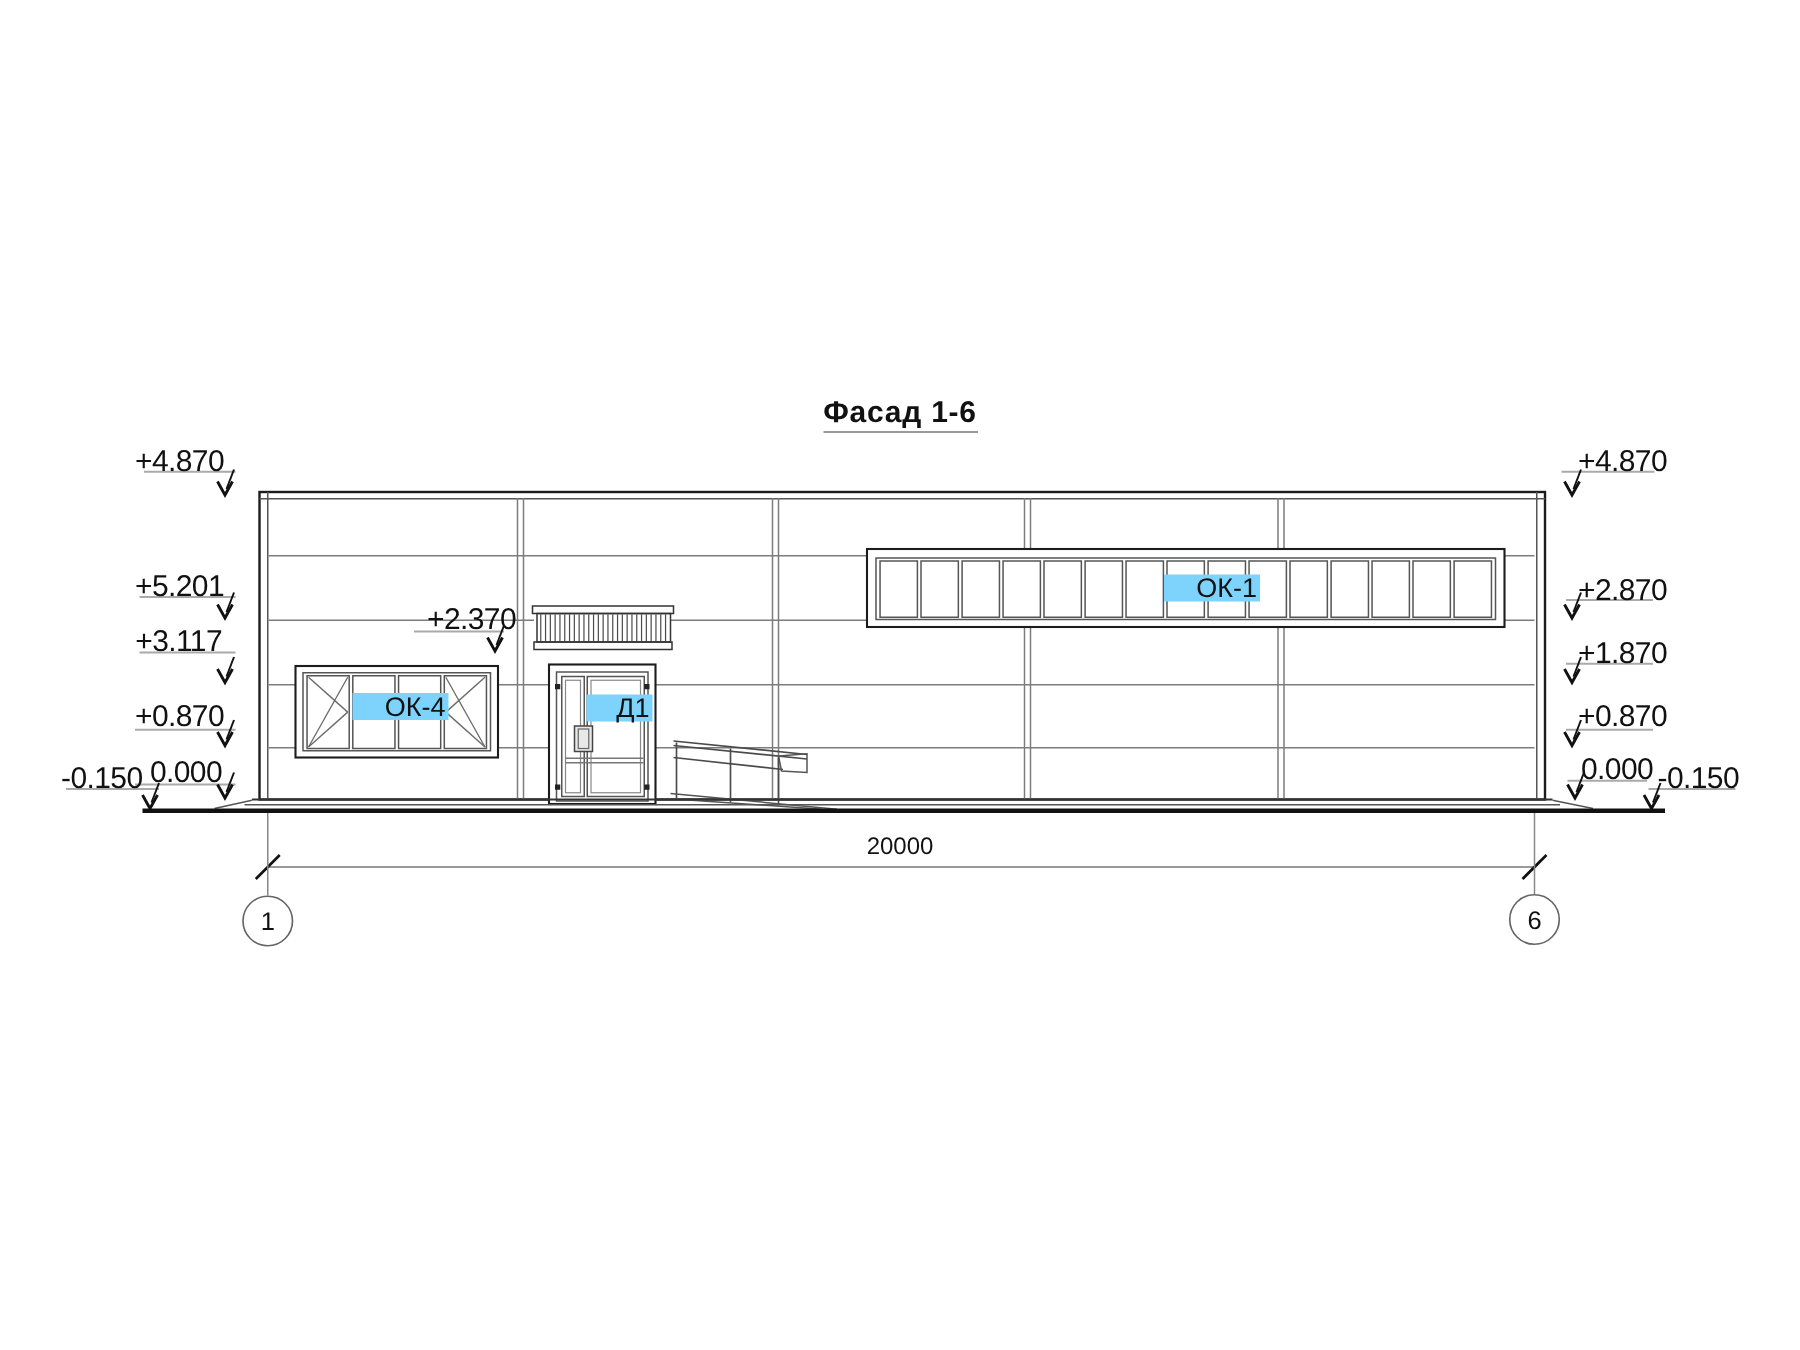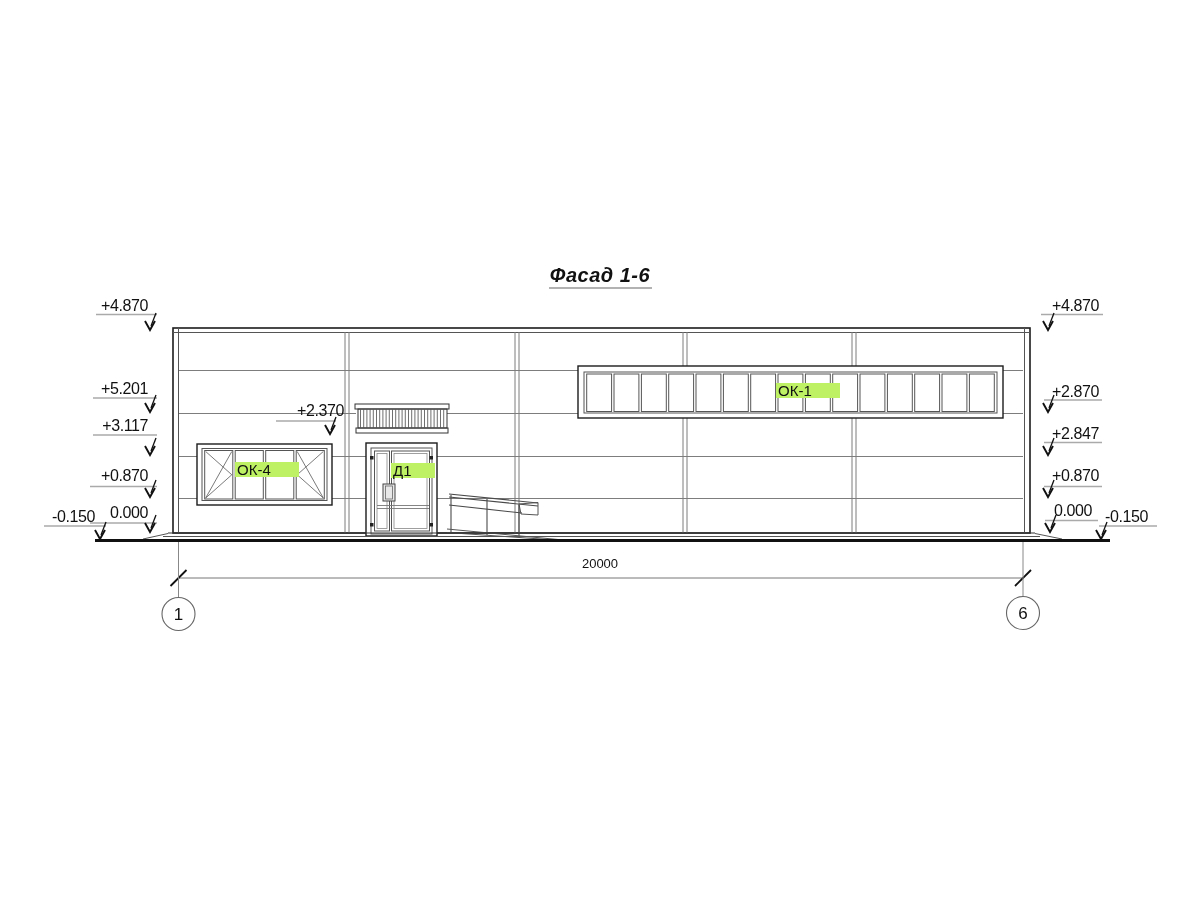--- a/index.html
+++ b/index.html
@@ -1,26 +1,26 @@
 <!DOCTYPE html>
 <html><head>
 <meta charset="utf-8">
 <style>
   html,body{margin:0;padding:0;background:#fff;}
   .sheet{position:relative;width:1200px;height:900px;background:#fff;overflow:hidden;
          font-family:"Liberation Sans", sans-serif;color:#111;}
   .sheet svg{position:absolute;left:0;top:0;}
   .txt{position:absolute;white-space:nowrap;line-height:1;}
-  .lvl{font-size:16px;letter-spacing:-0.4px;}
+  .lvl{font-size:20px;letter-spacing:-0.4px;}
   .lvl.r{text-align:left;}
   .lvl.l{text-align:right;}
-  .lbl{font-size:15px;background:#bef264;text-align:left;padding:0 2px;}
-  .dim{font-size:13px;text-align:center;}
+  .lbl{font-size:18px;background:#7dd3fc;text-align:right;padding:0 2px;}
+  .dim{font-size:16px;text-align:center;}
   .axisnum{font-size:17px;text-align:center;}
-  .title{font-size:20px;font-style:italic;font-weight:600;text-align:center;letter-spacing:0.5px;}
+  .title{font-size:20px;font-weight:600;text-align:center;letter-spacing:0.5px;}
 </style>
 </head>
 <body>
 
 <div class="sheet">
 
   <svg width="1200" height="900" viewBox="0 0 1200 900">
 
     <g stroke="#1c1c1c" fill="none" stroke-width="1.6">
       <rect x="173" y="328" width="857" height="205"></rect>
@@ -238,21 +238,21 @@
 
   <div class="txt lvl l" style="left:90px;top:298px;width:58px;">+4.870</div>
   <div class="txt lvl l" style="left:90px;top:381px;width:58px;">+5.201</div>
   <div class="txt lvl l" style="left:90px;top:418px;width:58px;">+3.117</div>
   <div class="txt lvl l" style="left:90px;top:468px;width:58px;">+0.870</div>
   <div class="txt lvl l" style="left:90px;top:505px;width:58px;">0.000</div>
   <div class="txt lvl l" style="left:40px;top:509px;width:55px;">-0.150</div>
 
   <div class="txt lvl r" style="left:1052px;top:298px;width:60px;">+4.870</div>
   <div class="txt lvl r" style="left:1052px;top:384px;width:60px;">+2.870</div>
-  <div class="txt lvl r" style="left:1052px;top:426px;width:60px;">+2.847</div>
+  <div class="txt lvl r" style="left:1052px;top:426px;width:60px;">+1.870</div>
   <div class="txt lvl r" style="left:1052px;top:468px;width:60px;">+0.870</div>
   <div class="txt lvl r" style="left:1054px;top:503px;width:60px;">0.000</div>
   <div class="txt lvl r" style="left:1105px;top:509px;width:60px;">-0.150</div>
 
   <div class="txt lvl l" style="left:284px;top:403px;width:60px;">+2.370</div>
 
   <div class="txt lbl" style="left:776px;top:383px;width:60px;">ОК-1</div>
   <div class="txt lbl" style="left:235px;top:462px;width:60px;">ОК-4</div>
   <div class="txt lbl" style="left:391px;top:463px;width:40px;">Д1</div>
 

